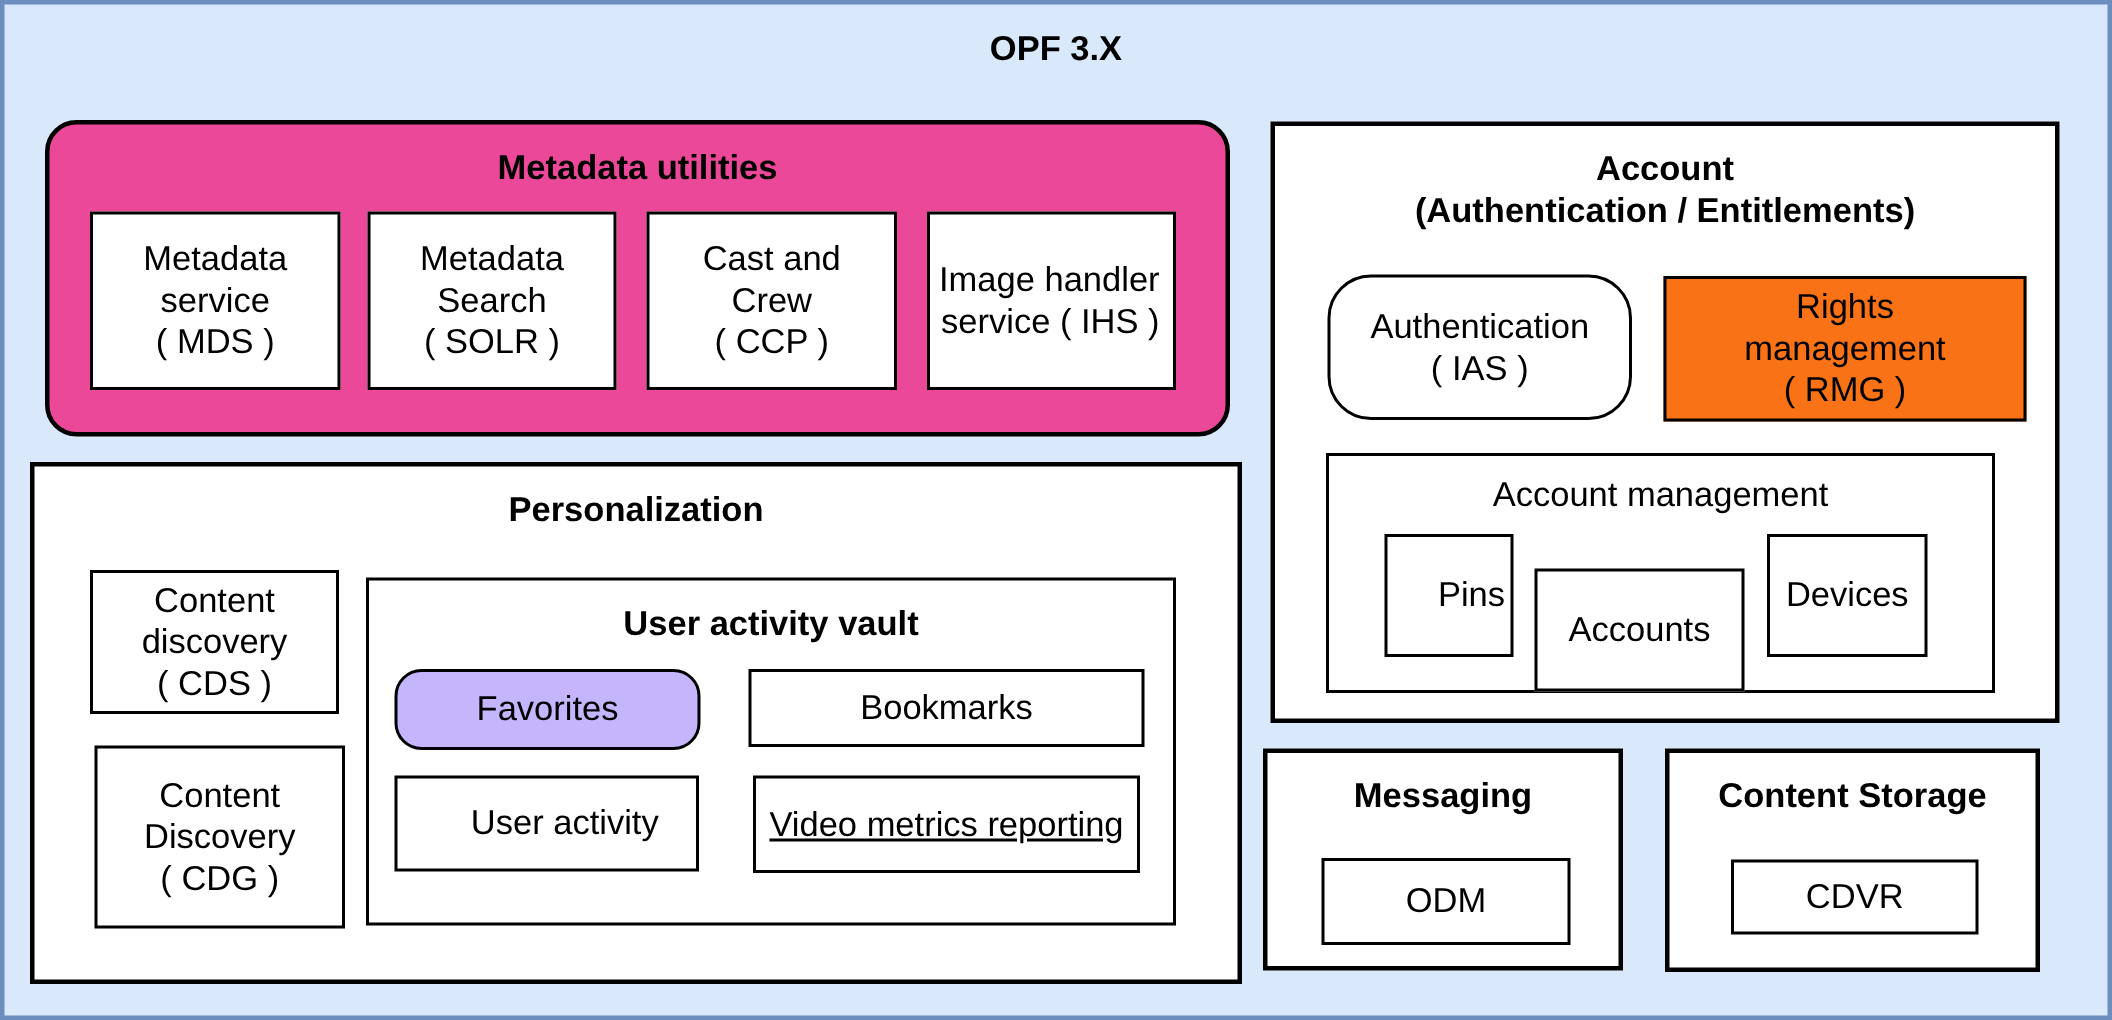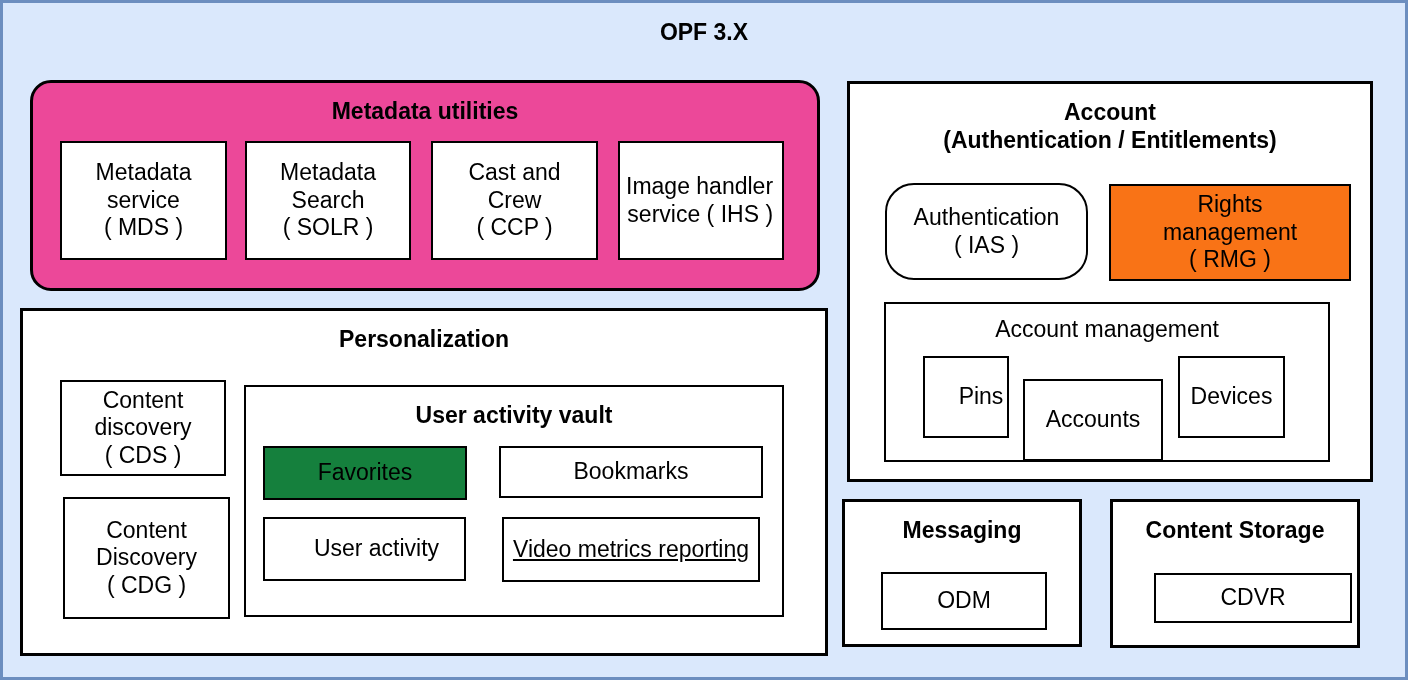--- a/index.html
+++ b/index.html
@@ -75,21 +75,21 @@
   .b-ias{left:35px;top:99px;width:203px;height:97px;}
   .b-rmg{left:259px;top:100px;width:242px;height:97px;}
   .g-acctmgmt{left:34px;top:218px;width:446px;height:160px;}
   .g-acctmgmt .group-title{padding-top:12px;}
   .b-pins{left:37px;top:52px;width:86px;height:82px;}
   .b-accounts{left:137px;top:52px;width:140px;height:82px;margin-top:23px;}
   .b-devices{left:292px;top:52px;width:107px;height:82px;}
 
   
   .b-odm{left:36px;top:70px;width:166px;height:58px;}
-  .b-cdvr{left:41px;top:71px;width:198px;height:50px;text-align:center;}
+  .b-cdvr{left:41px;top:71px;width:165px;height:50px;text-align:center;}
 </style>
 </head>
 <body>
 
 <div class="canvas" style="background: rgb(218, 232, 252); border-color: rgb(108, 142, 191);">
 
   <div class="diagram-title">OPF 3.X</div>
 
   <div class="group g-metadata" style="background: #ec4899; border-color: rgb(0, 0, 0); border-radius: 21px;">
     <div class="group-title">Metadata utilities</div>
@@ -110,21 +110,21 @@
     <div class="group-title">Personalization</div>
     <div class="box b-cds" style="background: rgb(255, 255, 255); border-color: rgb(0, 0, 0);">Content
 discovery
 ( CDS )</div>
     <div class="box b-cdg" style="background: rgb(255, 255, 255); border-color: rgb(0, 0, 0);">Content
 Discovery
 ( CDG )</div>
 
     <div class="group inner g-vault" style="background: rgb(255, 255, 255); border-color: rgb(0, 0, 0);">
       <div class="group-title">User activity vault</div>
-      <div class="box b-favorites" style="background: #15803d; border-color: rgb(0, 0, 0);">Favorites</div>
+      <div class="box b-favorites" style="background: #c4b5fd; border-color: rgb(0, 0, 0); border-radius: 18px;">Favorites</div>
       <div class="box b-bookmarks" style="background: rgb(255, 255, 255); border-color: rgb(0, 0, 0);">Bookmarks</div>
       <div class="box b-useractivity" style="background: rgb(255, 255, 255); border-color: rgb(0, 0, 0);">User activity</div>
       <div class="box b-videometrics" style="background: rgb(255, 255, 255); border-color: rgb(0, 0, 0);">Video metrics reporting</div>
     </div>
   </div>
 
   <div class="group g-account" style="background: rgb(255, 255, 255); border-color: rgb(0, 0, 0);">
     <div class="group-title">Account
 (Authentication / Entitlements)</div>
     <div class="box b-ias" style="background: rgb(255, 255, 255); border-color: rgb(0, 0, 0); border-radius: 29px;">Authentication

